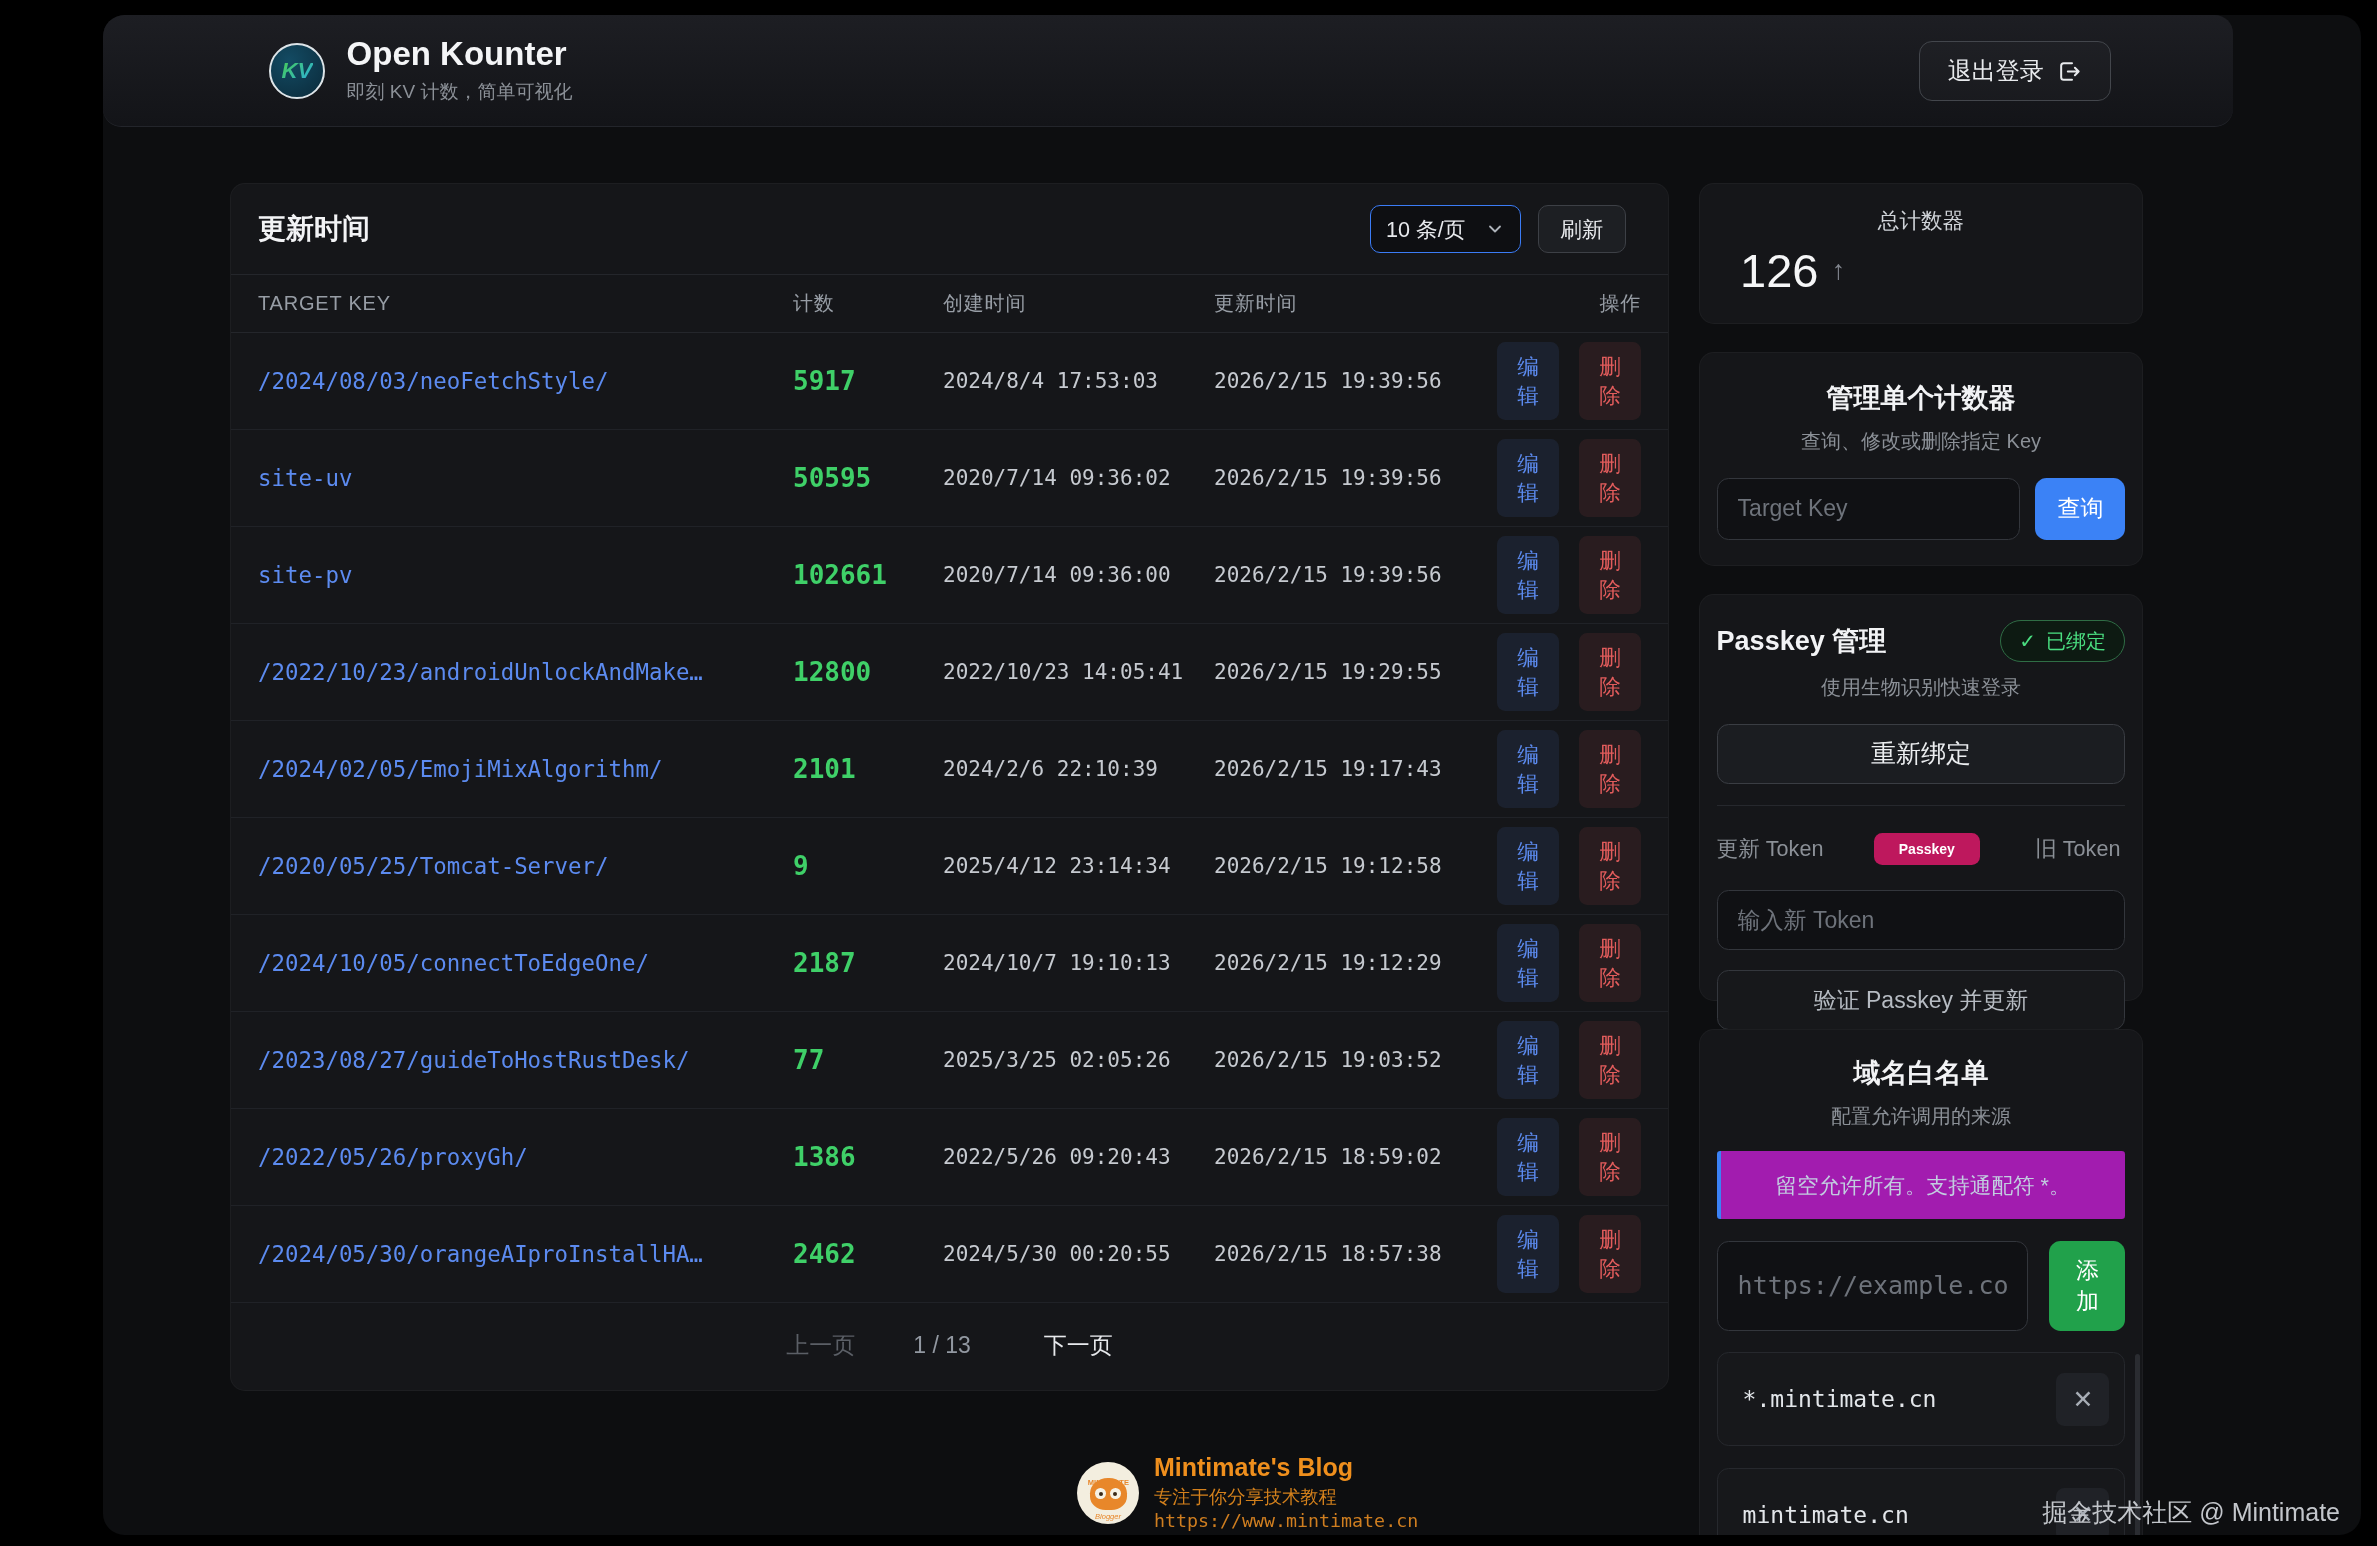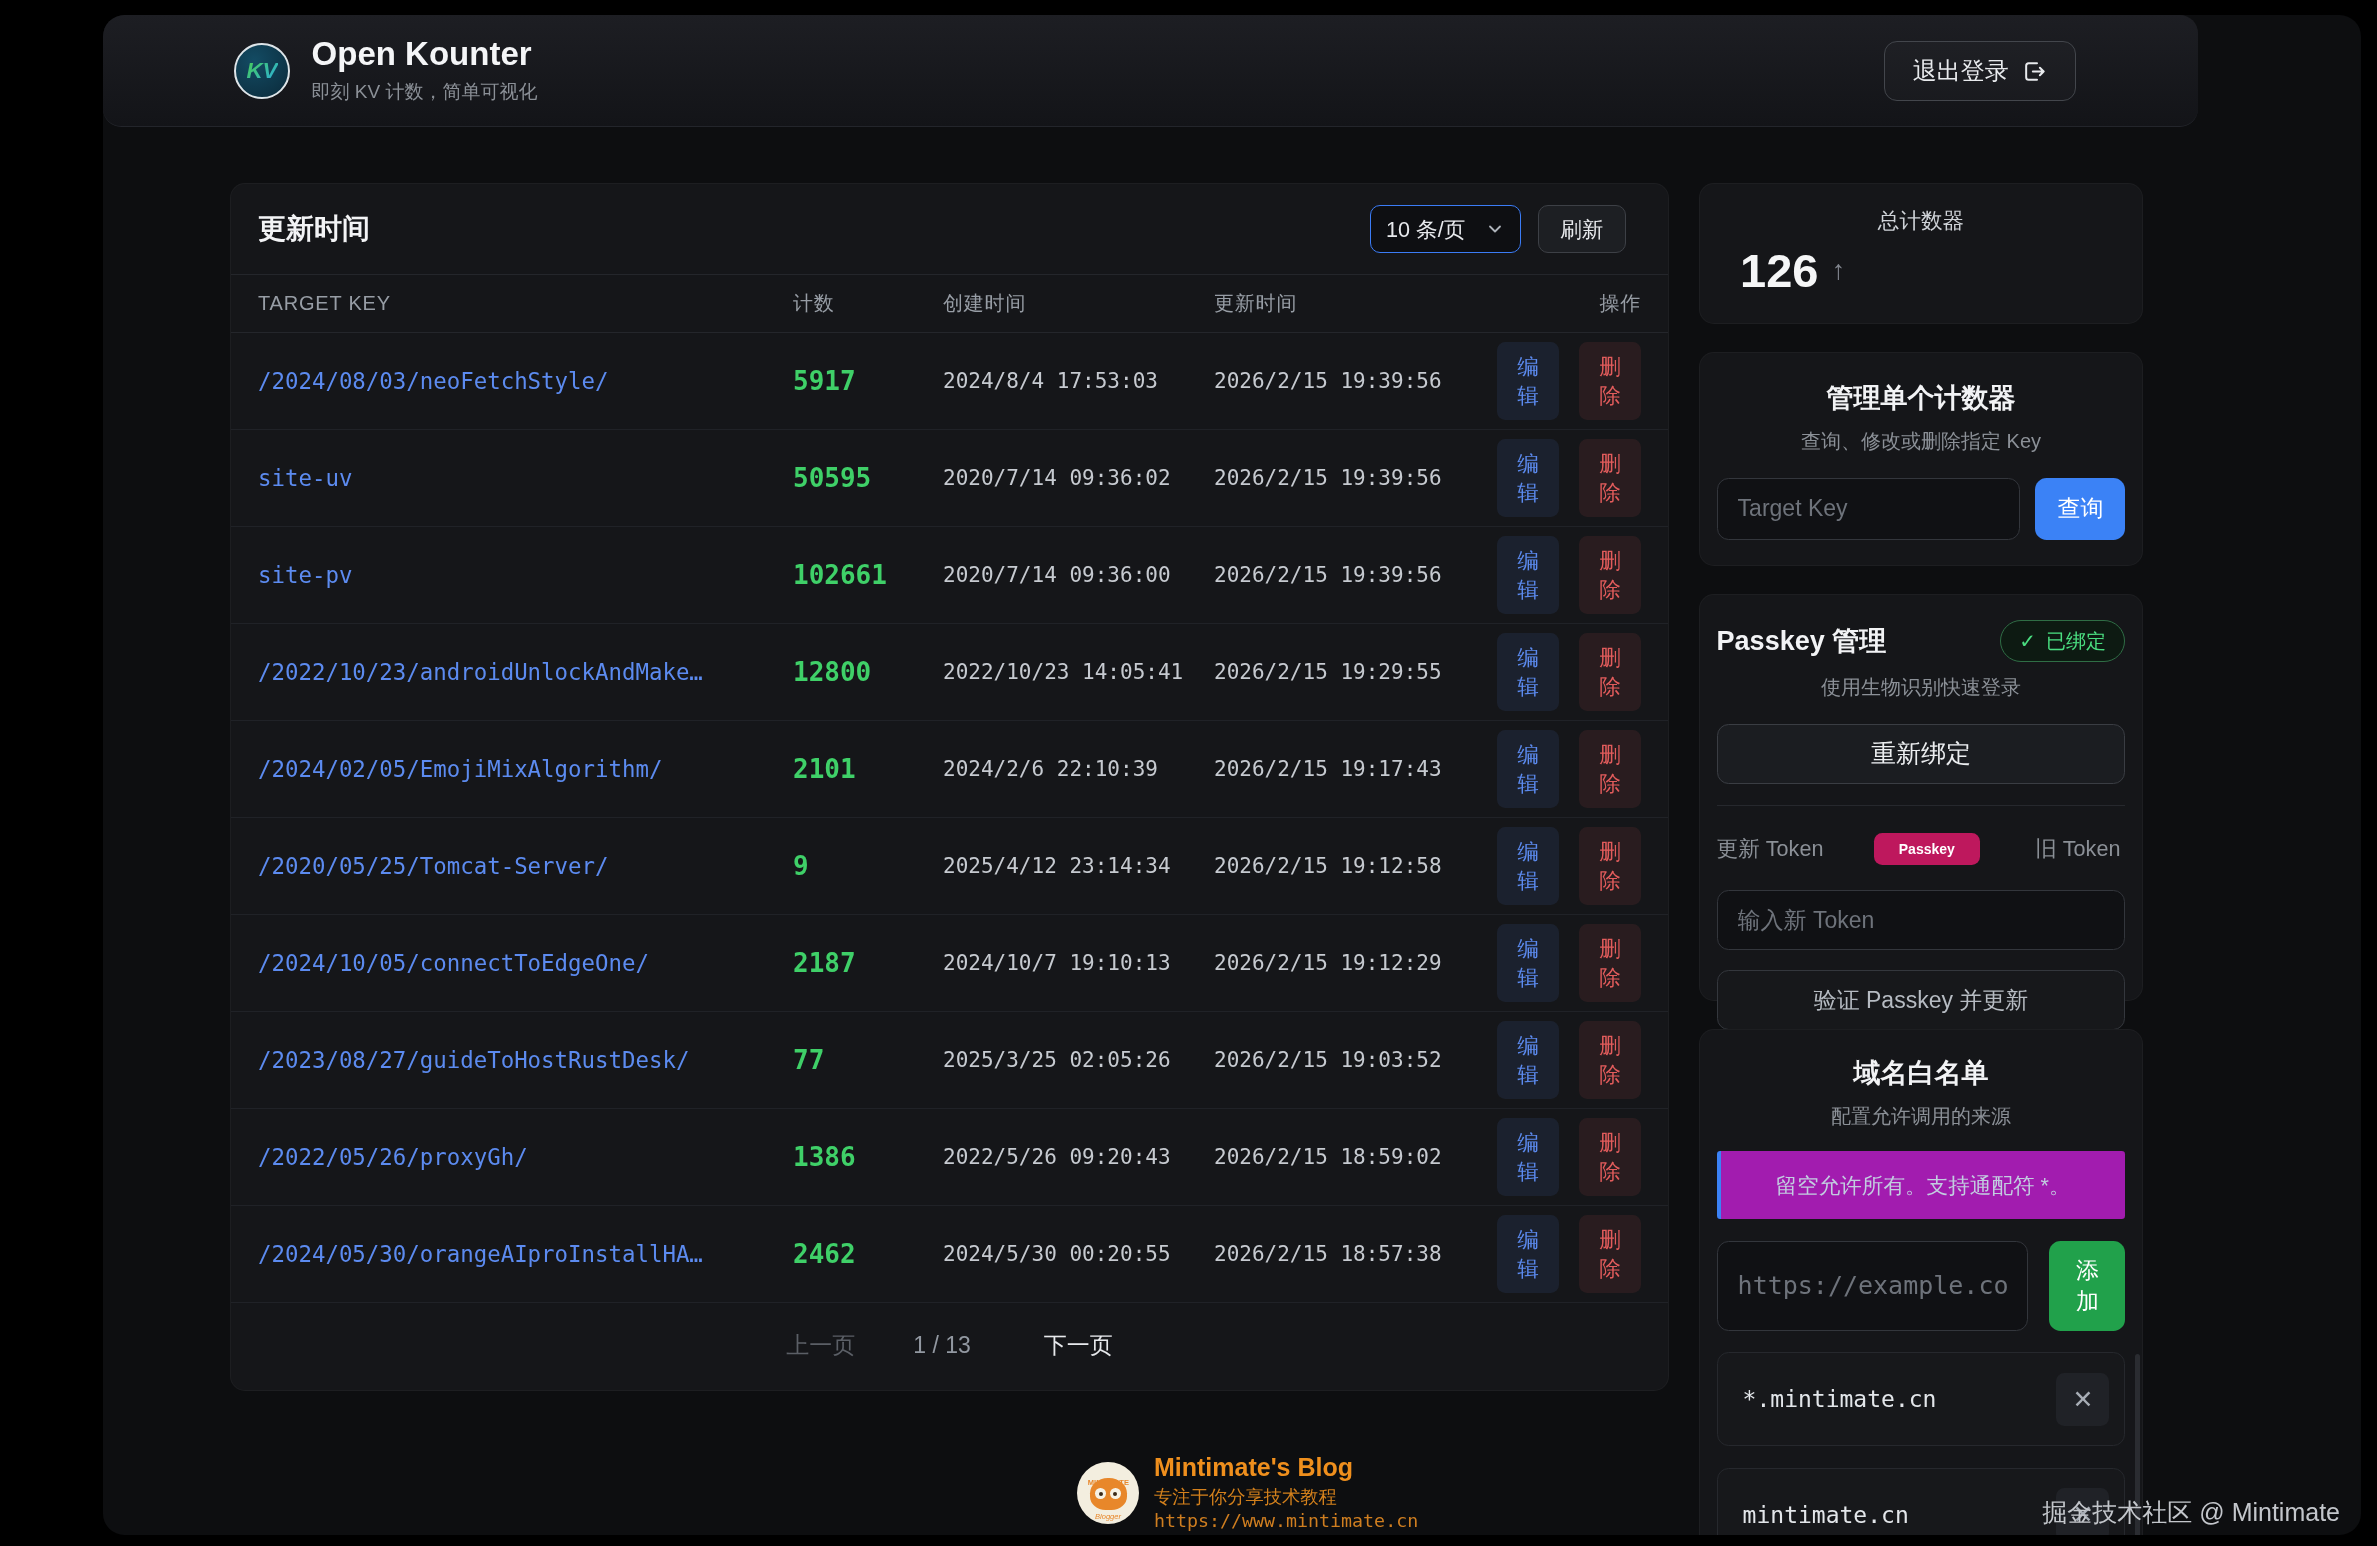--- a/index.html
+++ b/index.html
@@ -15,21 +15,21 @@
   .app{
     position:absolute;left:103px;top:15px;width:2258px;height:1520px;
     background:#0d0e10;border-radius:21.6px;overflow:hidden;
   }
 
   
   .header{
     position:absolute;left:0;top:0;width:2095px;height:111px;
     background:linear-gradient(180deg,#1d1e23 0%,#131418 100%);
     border-bottom:0.8px solid #23252b;border-radius:18.3px;
-    display:flex;align-items:center;
+    display:flex;align-items:center;padding-left:35px;
   }
   .app-logo{
     width:52px;height:52px;border-radius:50%;margin-left:131px;flex:none;
     background:radial-gradient(circle at 35% 30%,#134b63,#0b2a3a);
     border:2.5px solid #dde4e8;display:flex;align-items:center;justify-content:center;
   }
   .app-logo span{
     font-size:22.4px;font-weight:bold;font-style:italic;
     background:linear-gradient(135deg,#43c76a 20%,#2fb3c9 80%);
     -webkit-background-clip:text;background-clip:text;color:transparent;
@@ -92,21 +92,21 @@
   .pg-prev{font-size:23px;color:#5b5f66;cursor:pointer;}
   .pg-info{font-size:23px;color:#9298a1;}
   .pg-next{font-size:23px;color:#e7e9ec;cursor:pointer;margin-left:15px;}
 
   
   .sidebar{width:444px;display:flex;flex-direction:column;gap:28px;}
 
   .total-card{height:141px;padding:21.6px 30px;box-sizing:border-box;}
   .total-title{text-align:center;font-size:21.6px;color:#cfd3d8;}
   .total-value-row{display:flex;align-items:center;margin-top:8.3px;padding-left:10px;}
-  .total-value{font-size:47px;font-weight:bold;color:#f5f6f7;}
+  .total-value{font-size:47px;font-weight:normal;color:#f5f6f7;}
   .total-arrow{font-size:27px;color:#80858d;margin-left:13.3px;}
 
   .manage-card{height:214px;padding:27px 16.6px;box-sizing:border-box;}
   .side-title{text-align:center;font-size:27px;font-weight:bold;color:#f2f3f5;}
   .side-sub{text-align:center;font-size:20px;color:#8b9097;margin-top:11.6px;}
   .manage-row{display:flex;gap:15px;margin-top:23px;}
   .dark-input{
     box-sizing:border-box;background:#101114;border:0.8px solid #33363c;border-radius:11.6px;
     color:#e8eaed;font-size:23px;padding:0 20px;outline:none;
   }

